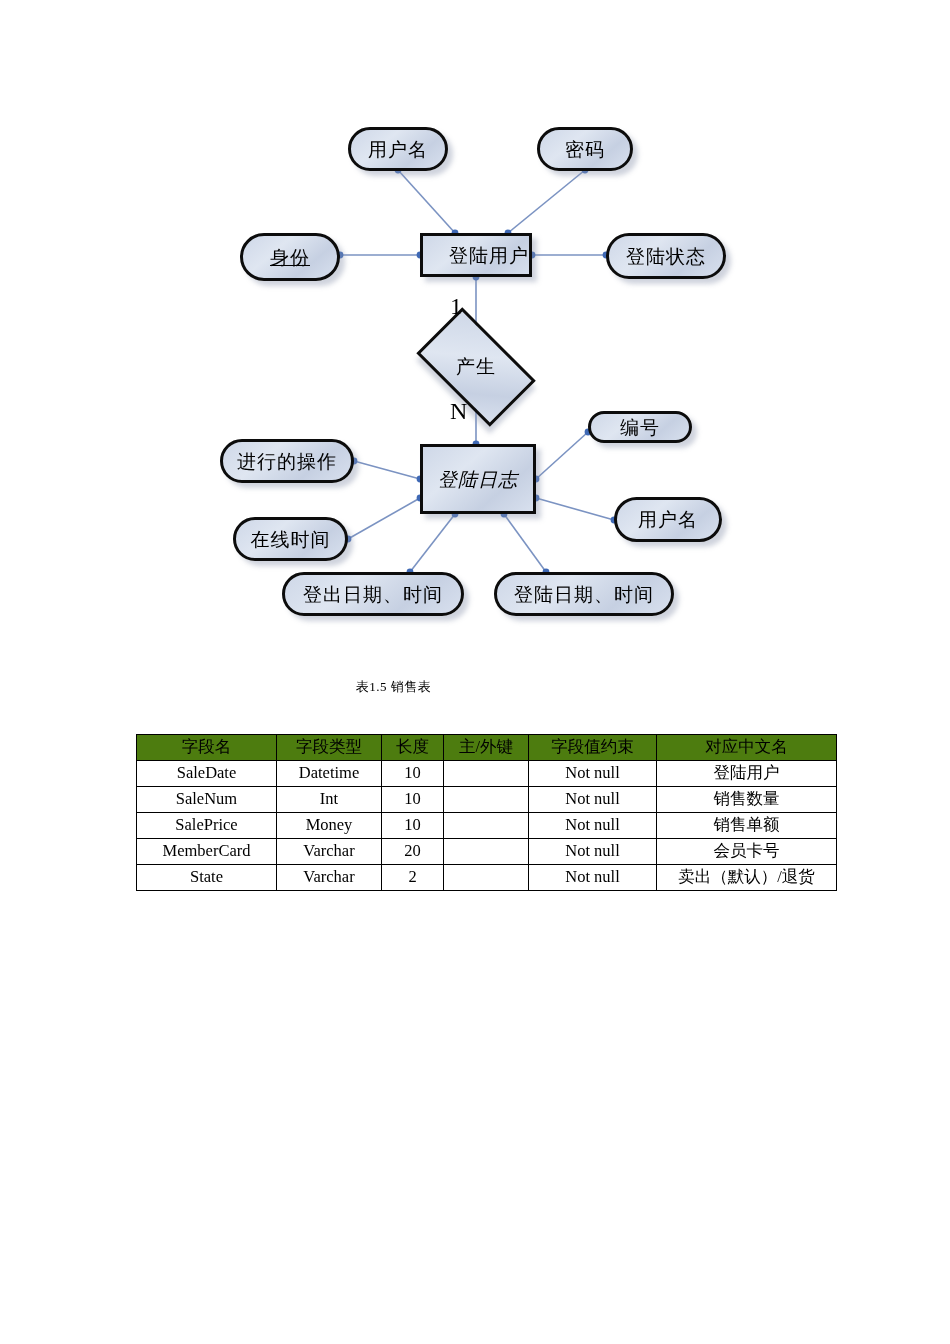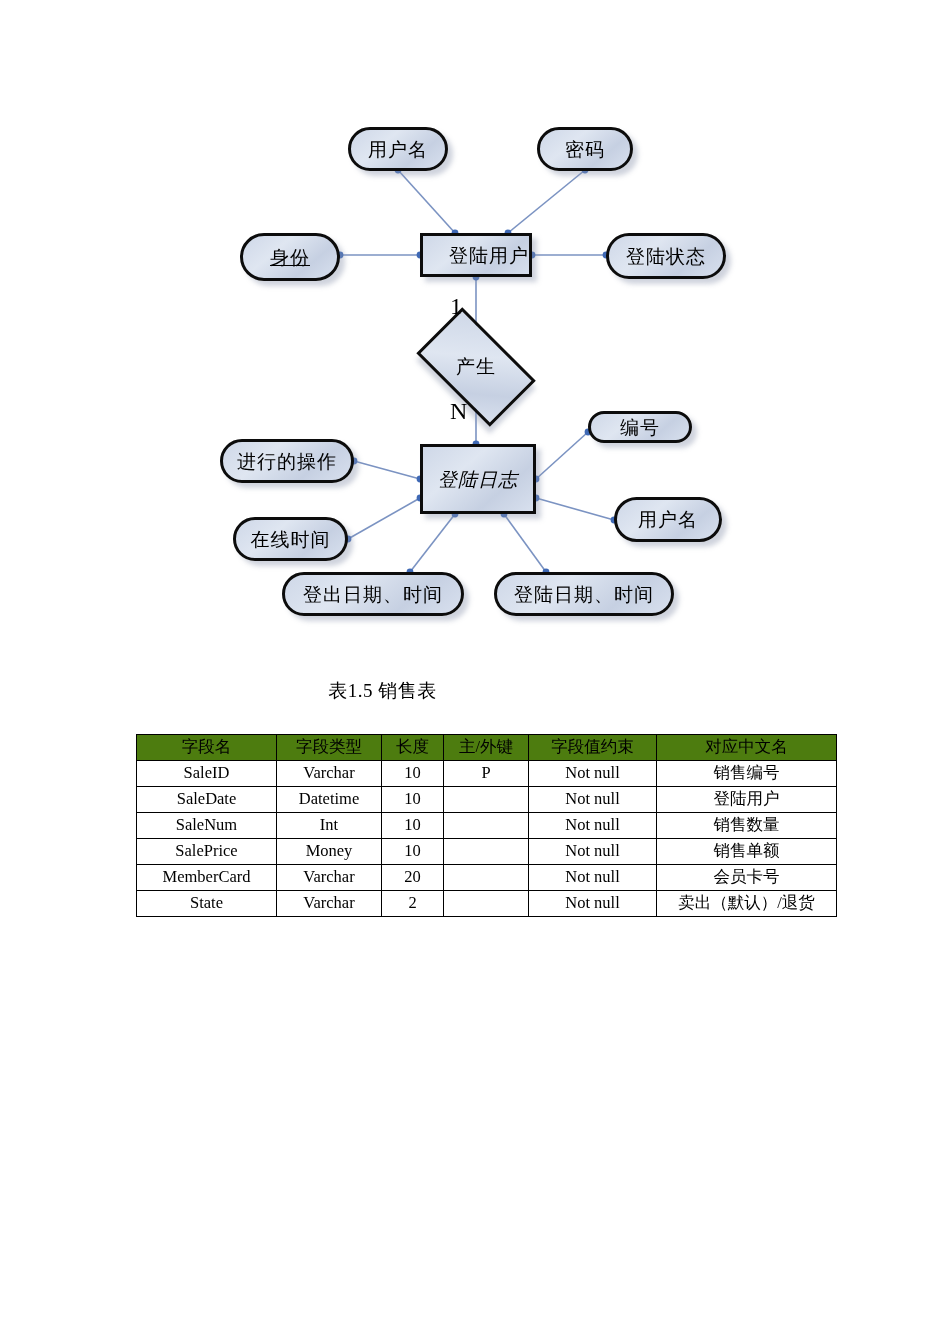--- a/index.html
+++ b/index.html
@@ -75,25 +75,25 @@
   .card-label {
     position: absolute;
     font-size: 24px;
     line-height: 1;
     color: #000;
   }
 
   
   #table-caption {
     position: absolute;
-    left: 4px;
+    left: 15px;
     top: 678px;
     width: 757px;
     text-align: center;
-    font-size: 19px;
+    font-size: 13px;
     letter-spacing: 0.5px;
   }
   #sales-table {
     position: absolute;
     left: 136px;
     top: 734px;
     width: 700px;
     border-collapse: collapse;
     table-layout: fixed;
     font-size: 16.5px;
@@ -245,28 +245,20 @@
       <th>字段名</th>
       <th>字段类型</th>
       <th>长度</th>
       <th>主/外键</th>
       <th>字段值约束</th>
       <th>对应中文名</th>
     </tr>
   </thead>
   <tbody>
     <tr>
-      <td>SaleID</td>
-      <td>Varchar</td>
-      <td>10</td>
-      <td>P</td>
-      <td>Not null</td>
-      <td>销售编号</td>
-    </tr>
-    <tr>
       <td>SaleDate</td>
       <td>Datetime</td>
       <td>10</td>
       <td></td>
       <td>Not null</td>
       <td>登陆用户</td>
     </tr>
     <tr>
       <td>SaleNum</td>
       <td>Int</td>

